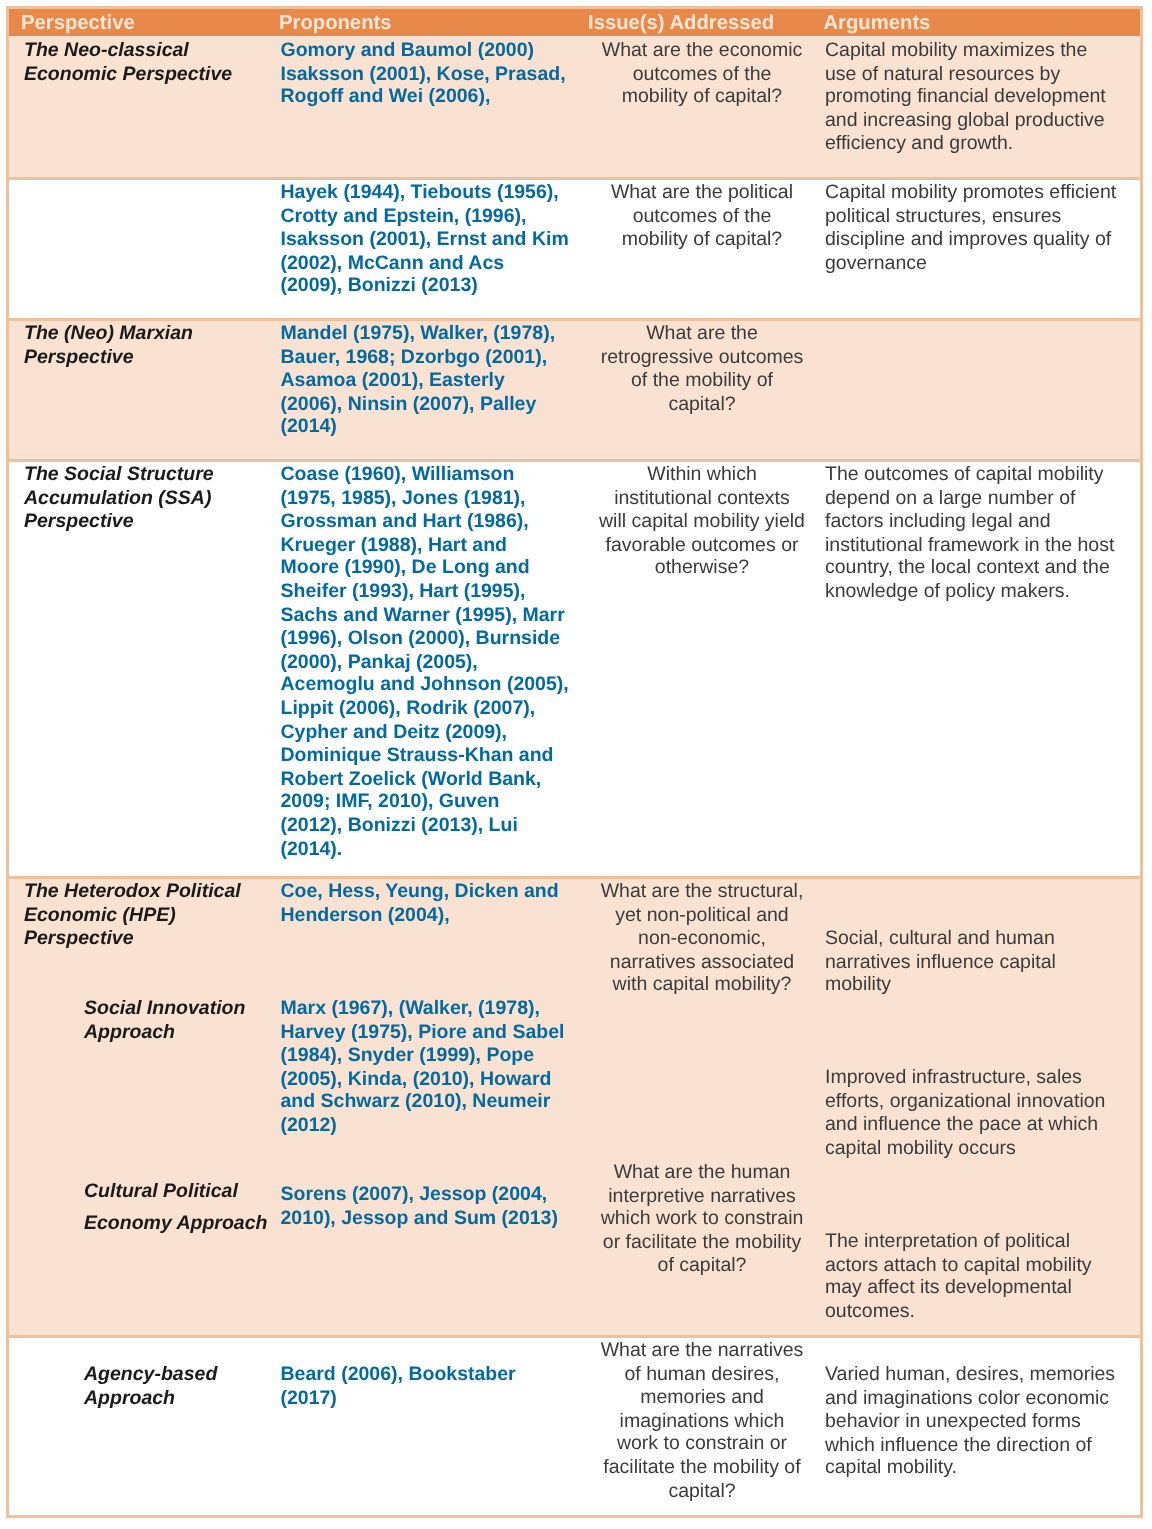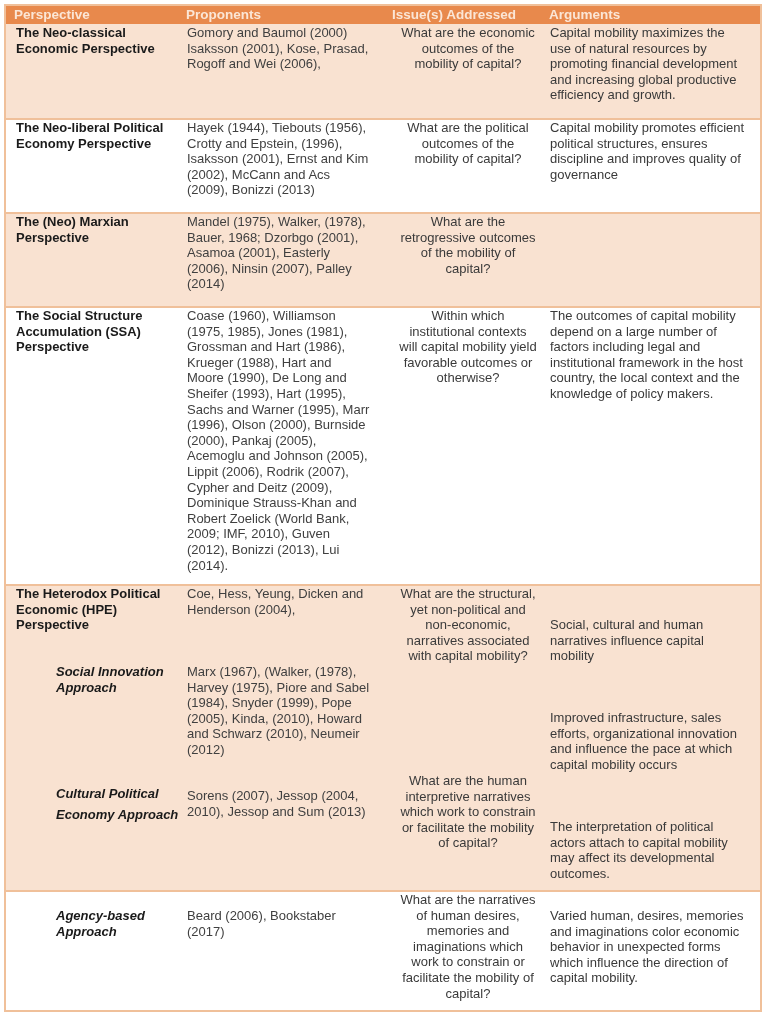--- a/index.html
+++ b/index.html
@@ -6,23 +6,23 @@
     body { width: 768px; height: 1019px; overflow: hidden; position: relative;
            font-family: "Liberation Sans", sans-serif; color: #2b2b2b; }
     .table { position: absolute; left: 4px; top: 4px; width: 758px; height: 1008px;
              border: 2px solid #f0c09a; box-sizing: border-box; background: #fff; }
     .hdr { position: absolute; left: 0; top: 0; right: 0; height: 18px; background: #e8894c; }
     .hdr span { position: absolute; top: 1px; font-size: 13.5px; font-weight: bold; color: #fbe6d6; line-height: 16px; }
     .row { position: absolute; left: 0; right: 0; box-sizing: border-box; border-top: 2px solid #f0c09a; }
     .row.peach { background: #f9e2d1; }
     .row.white { background: #ffffff; }
     .cell { position: absolute; font-size: 13px; line-height: 15.6px; white-space: pre-line; }
-    .c1 { left: 10px; width: 170px; font-weight: bold; color: #1a1a1a; }
+    .c1 { left: 10px; width: 170px; font-weight: bold; color: #1a1a1a; font-style: italic; }
     .c1.it { font-style: italic; margin-left: 40px; }
-    .c2 { left: 181px; width: 200px; color: #404040; }
+    .c2 { left: 181px; width: 200px; color: #0369a1; font-weight: bold; }
     .c3 { left: 387px; width: 150px; color: #3a3a3a; text-align: center; }
     .c4 { left: 544px; width: 205px; color: #3a3a3a; }
   </style>
 </head>
 <body>
 
 <div class="table">
   <div class="hdr">
     <span style="left:8px">Perspective</span>
     <span style="left:180px">Proponents</span>
@@ -40,22 +40,20 @@
 outcomes of the
 mobility of capital?</div>
     <div class="cell c4" style="top:1px">Capital mobility maximizes the
 use of natural resources by
 promoting financial development
 and increasing global productive
 efficiency and growth.</div>
   </div>
 
   <div class="row white" style="top:112px;height:94px">
-    <div class="cell c1" style="top:0px">The Neo-liberal Political
-Economy Perspective</div>
     <div class="cell c2" style="top:0px">Hayek (1944), Tiebouts (1956),
 Crotty and Epstein, (1996),
 Isaksson (2001), Ernst and Kim
 (2002), McCann and Acs
 (2009), Bonizzi (2013)</div>
     <div class="cell c3" style="top:0px">What are the political
 outcomes of the
 mobility of capital?</div>
     <div class="cell c4" style="top:0px">Capital mobility promotes efficient
 political structures, ensures

